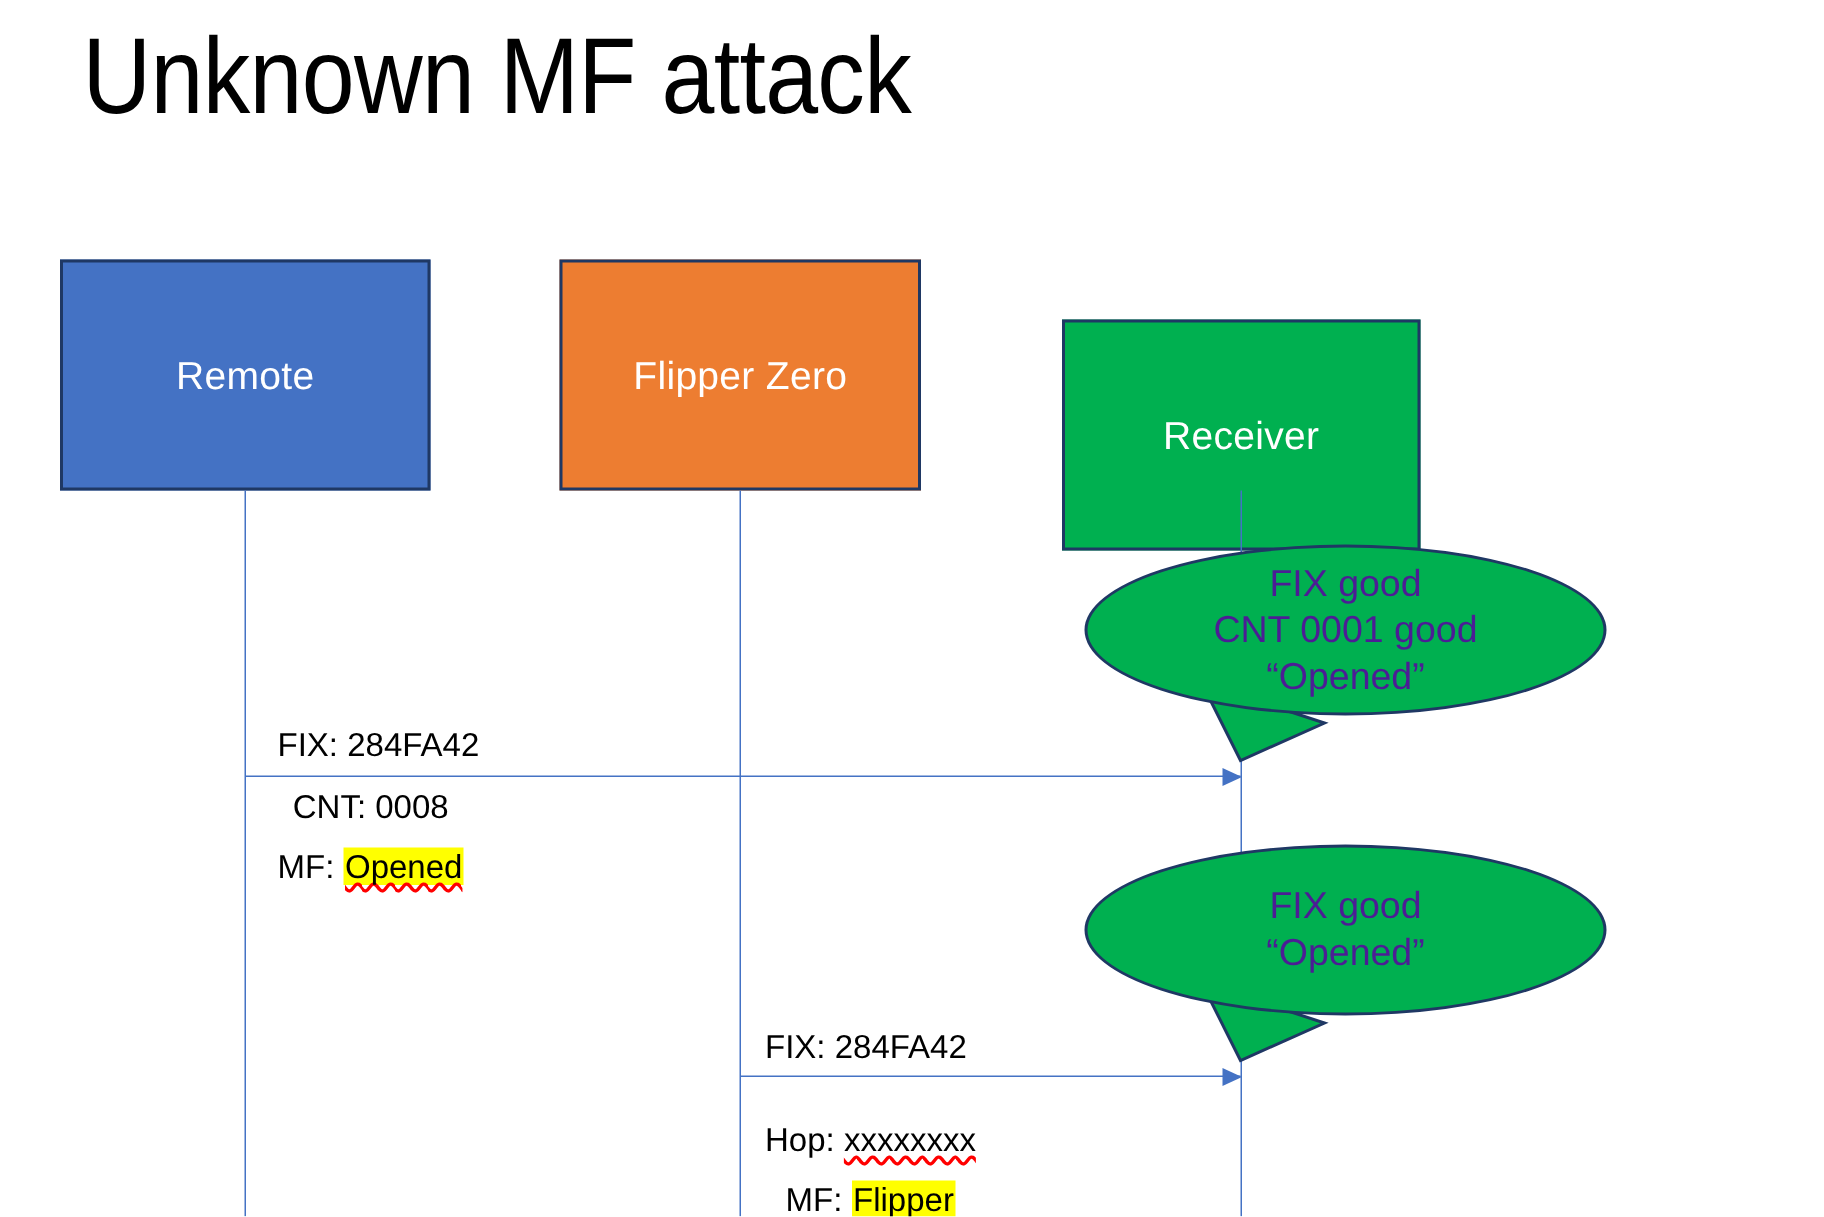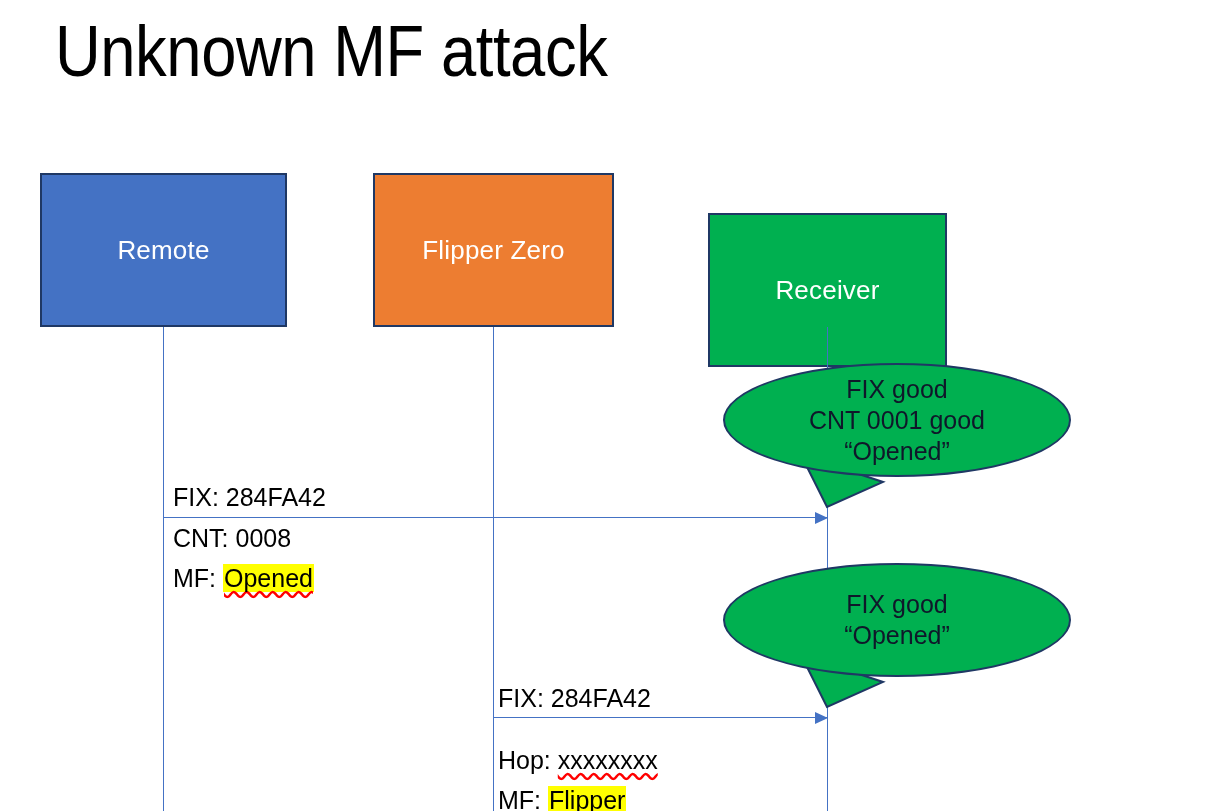--- a/index.html
+++ b/index.html
@@ -9,20 +9,21 @@
   }
   body {
     font-family: "Liberation Sans", "DejaVu Sans", sans-serif;
   }
   #slide {
     position: relative;
     width: 1216px;
     height: 811px;
     background: #ffffff;
     overflow: hidden;
+    text-align: center;
   }
 
   
   #slide-title {
     position: absolute;
     left: 55px;
     top: 8px;
     font-size: 72px;
     line-height: 86px;
     font-weight: 400;
@@ -77,24 +78,25 @@
     border-top: 6px solid transparent;
     border-bottom: 6px solid transparent;
     border-left: 13px solid #4472C4;
   }
   #arrow-1 { left: 164px; top: 517px; width: 663px; }
   #arrow-2 { left: 494px; top: 717px; width: 333px; }
 
   
   .msg-label {
     position: absolute;
-    font-size: 25px;
+    font-size: 22px;
     line-height: 40px;
     color: #000000;
     white-space: nowrap;
+    margin-left: 12px;
   }
   #msg1-above { left: 173px; top: 477px; }
   #msg1-below { left: 173px; top: 518px; }
   #msg2-above { left: 498px; top: 678px; }
   #msg2-below { left: 498px; top: 740px; }
 
   .hl {
     background: #FFFF00;
     padding: 0 1px;
   }
@@ -115,21 +117,21 @@
     box-sizing: border-box;
     background: #00B050;
     border: 2px solid #1F3864;
     border-radius: 50% / 50%;
     display: flex;
     flex-direction: column;
     align-items: center;
     justify-content: center;
   }
   .callout .line {
-    color: #0f172a;
+    color: #4c1d95;
     font-size: 25px;
     line-height: 31px;
     white-space: nowrap;
   }
   .callout .tail {
     position: absolute;
     left: 0;
     top: 0;
     width: 100%;
     height: 100%;

